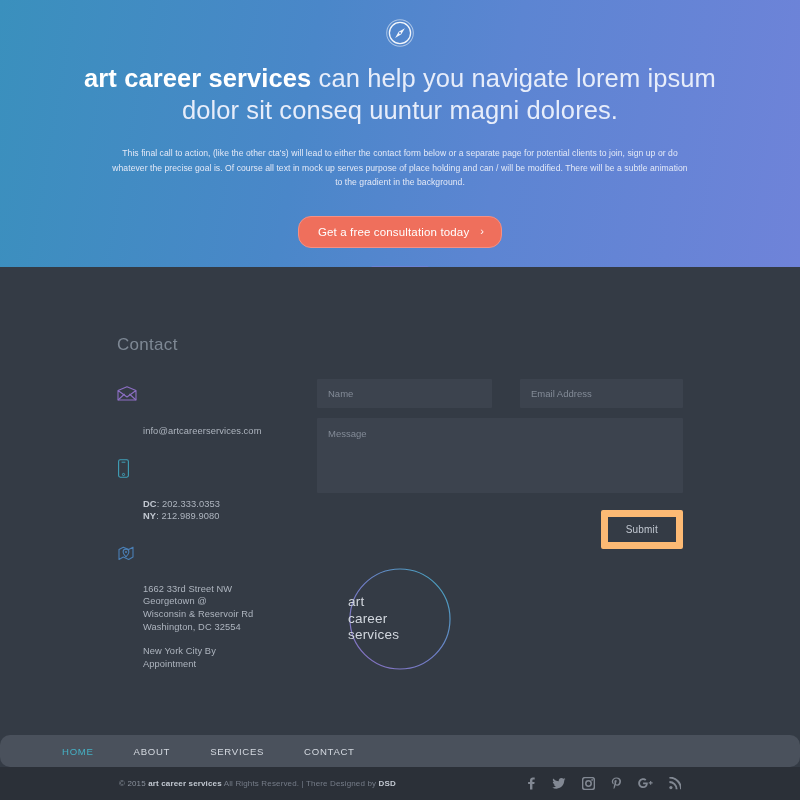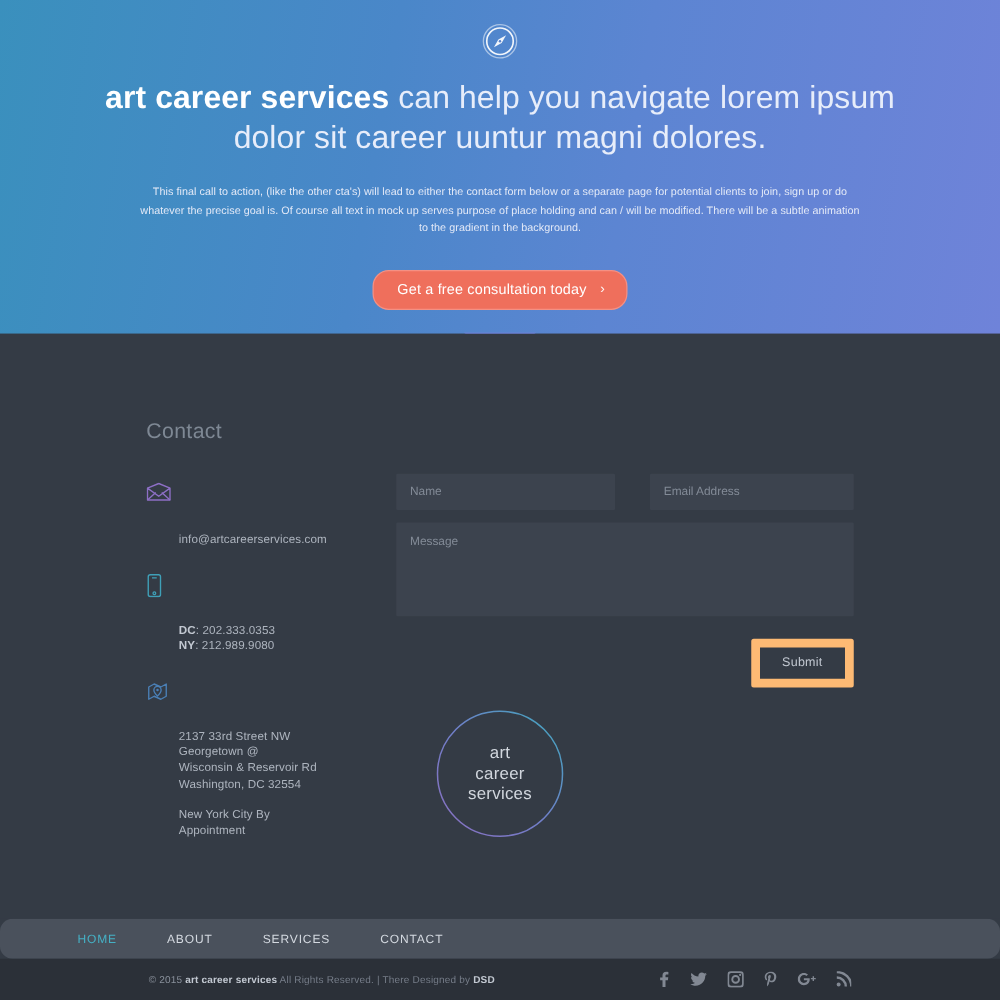--- a/index.html
+++ b/index.html
@@ -193,21 +193,20 @@
     width: 104px;
     height: 104px;
   }
   .logo-ring { position: absolute; inset: 0; }
   .logo-text {
     position: absolute;
     inset: 0;
     display: flex;
     flex-direction: column;
     justify-content: center;
-    align-items: center;
     font-size: 13.5px;
     line-height: 16.5px;
     font-weight: 300;
     color: #d2d7de;
     letter-spacing: .2px;
   }
 
   
   .footer-nav {
     width: 800px;
@@ -255,21 +254,21 @@
 <section class="hero">
 
   <svg class="compass-icon" viewBox="0 0 32 32">
     <circle cx="16" cy="16" r="14.2" fill="none" stroke="#ffffff" stroke-width="1.1" opacity=".55"></circle>
     <circle cx="16" cy="16" r="11.3" fill="none" stroke="#ffffff" stroke-width="1.4"></circle>
     <path d="M21.2 10.8 L17.4 17.4 L10.8 21.2 L14.6 14.6 Z" fill="#ffffff"></path>
     <circle cx="16" cy="16" r="1.05" fill="#5a83cc"></circle>
   </svg>
 
   <h1 class="hero-title">
-    <span class="brand">art career services</span><span> can help you navigate lorem ipsum dolor sit career uuntur magni dolores.</span>
+    <span class="brand">art career services</span><span> can help you navigate lorem ipsum dolor sit conseq uuntur magni dolores.</span>
   </h1>
 
   <p class="hero-sub">This final call to action, (like the other cta's) will lead to either the contact form below or a separate page for potential clients to join, sign up or do whatever the precise goal is. Of course all text in mock up serves purpose of place holding and can / will be modified. There will be a subtle animation to the gradient in the background.</p>
 
   <div class="cta-wrap">
     <button class="cta-button">
       <span>Get a free consultation today</span>
       <span class="cta-chevron">›</span>
     </button>
   </div>
@@ -312,21 +311,21 @@
 
       <div class="info-item">
         <span class="info-icon">
           <svg width="18" height="18" viewBox="0 0 18 18">
             <path d="M2 5.6 L6.3 3.2 L11.7 5.6 L16 3.2 L16 13 L11.7 15.4 L6.3 13 L2 15.4 Z" fill="none" stroke="#4a7fb5" stroke-width="1.1" stroke-linejoin="round"></path>
             <path d="M9 5.1 c1.6 0 2.9 1.3 2.9 2.9 c0 2.1 -2.9 4.8 -2.9 4.8 s-2.9 -2.7 -2.9 -4.8 c0 -1.6 1.3 -2.9 2.9 -2.9 z" fill="none" stroke="#4a7fb5" stroke-width="1.1"></path>
             <circle cx="9" cy="7.9" r="1" fill="#4a7fb5"></circle>
           </svg>
         </span>
         <span class="info-text">
-          <span>2137 33rd Street NW</span><br>
+          <span>1662 33rd Street NW</span><br>
           <span>Georgetown @</span><br>
           <span>Wisconsin &amp; Reservoir Rd</span><br>
           <span>Washington, DC 32554</span>
           <span class="info-sep" style="display:block"></span>
           <span>New York City By</span><br>
           <span>Appointment</span>
         </span>
       </div>
 
     </div>

